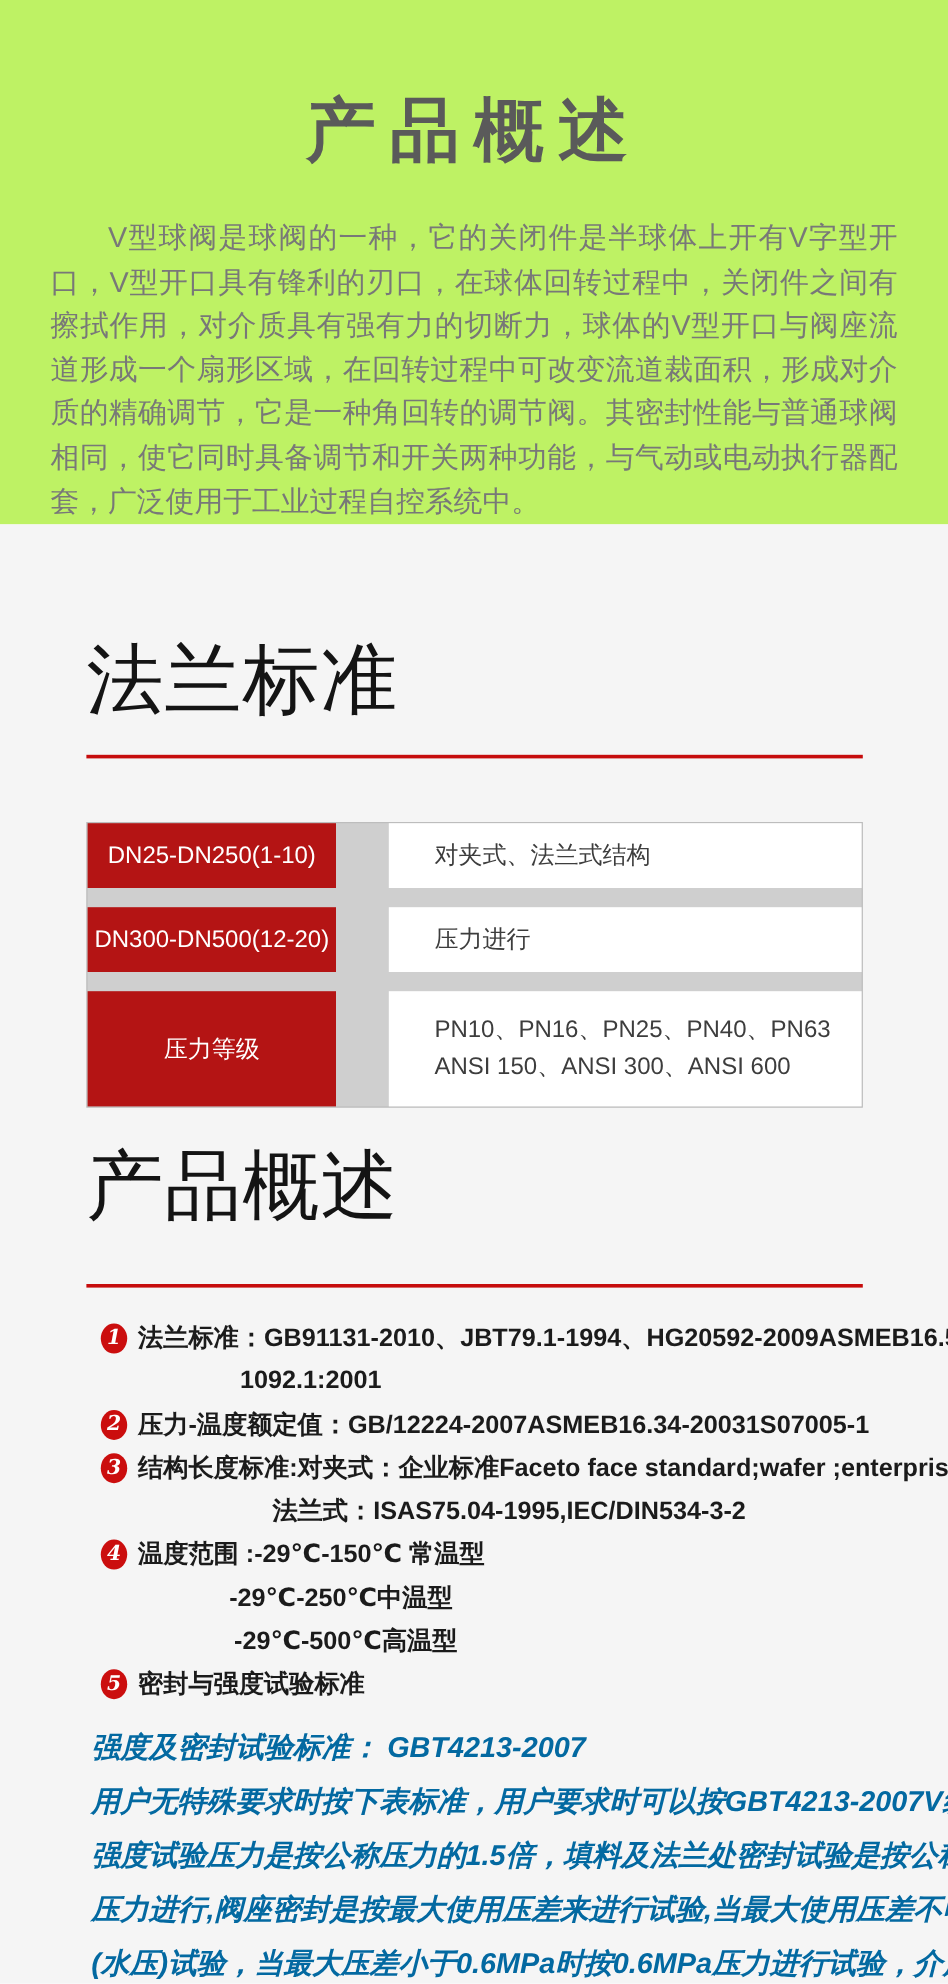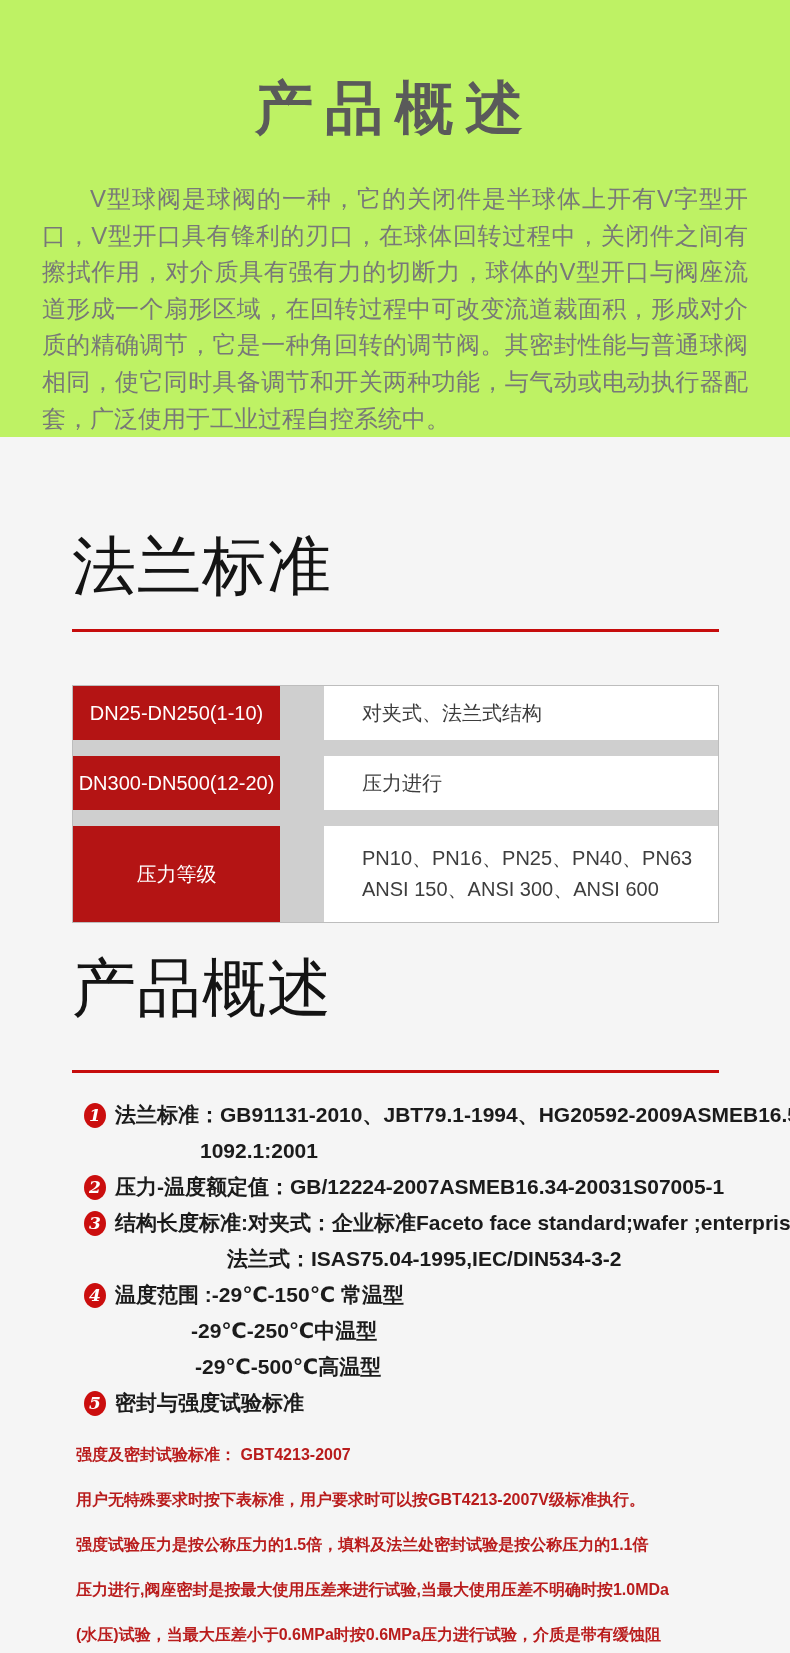--- a/index.html
+++ b/index.html
@@ -70,22 +70,23 @@
     display:flex;align-items:center;justify-content:center;
   }
   .ds-line.cont1{padding-left:128px;}
   .ds-line.cont3{padding-left:155px;}
   .ds-line.cont4a{padding-left:119px;}
   .ds-line.cont4b{padding-left:123px;}
 
   .notes{margin-top:12px;}
   .note-line{
     height:45px;display:flex;align-items:center;
-    font-size:16px;font-weight:600;color:#b91c1c;white-space:nowrap;
+    font-size:24px;font-weight:600;color:#0369a1;white-space:nowrap;
     padding-left:4px;
+    font-style:italic;
   }
 </style>
 </head>
 <body>
 
 <div class="page">
 
   <section class="overview">
     <h1>产品概述</h1>
     <p>V型球阀是球阀的一种，它的关闭件是半球体上开有V字型开口，V型开口具有锋利的刃口，在球体回转过程中，关闭件之间有擦拭作用，对介质具有强有力的切断力，球体的V型开口与阀座流道形成一个扇形区域，在回转过程中可改变流道裁面积，形成对介质的精确调节，它是一种角回转的调节阀。其密封性能与普通球阀相同，使它同时具备调节和开关两种功能，与气动或电动执行器配套，广泛使用于工业过程自控系统中。</p>

